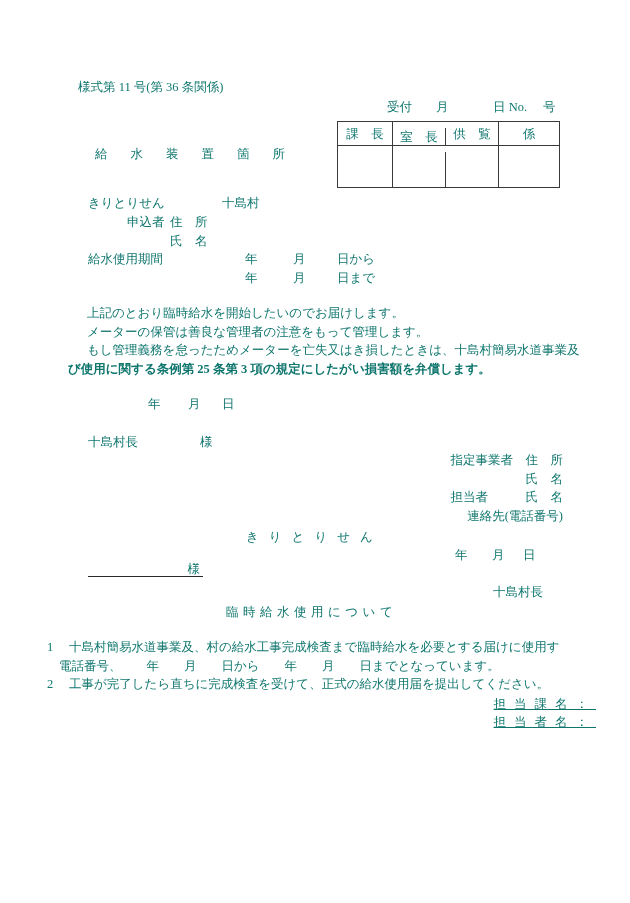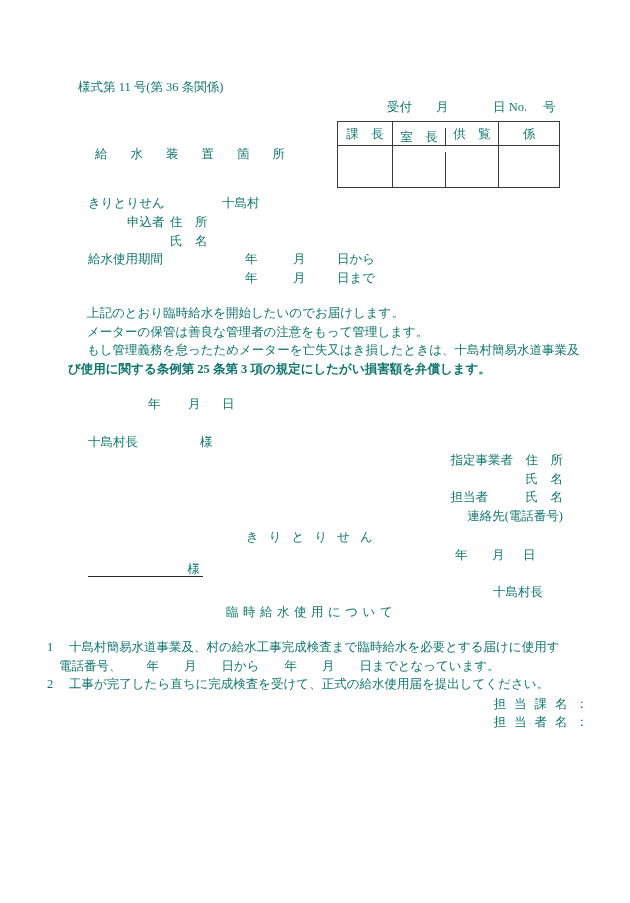--- a/index.html
+++ b/index.html
@@ -11,21 +11,21 @@
     font-family:"Liberation Serif","DejaVu Serif",serif;
     font-size:12.5px;
     line-height:14px;
     color:#0f766e;
     overflow:hidden;
   }
   .abs{position:absolute;white-space:pre;}
   .title{letter-spacing:23px;}
   .cutline{letter-spacing:10px;}
   .section-title{letter-spacing:4.5px;}
-  .footer-label{letter-spacing:8px;}
+  .footer-label{letter-spacing:8px;text-decoration:underline;}
   
   .approval-table{
     position:absolute;left:337px;top:121px;
     width:223px;height:67px;
     border:1px solid #3a3a3a;
     box-sizing:border-box;
     display:flex;flex-direction:column;
   }
   .approval-row{display:flex;width:100%;}
   .approval-row.header{height:24px;border-bottom:1px solid #3a3a3a;box-sizing:border-box;}

